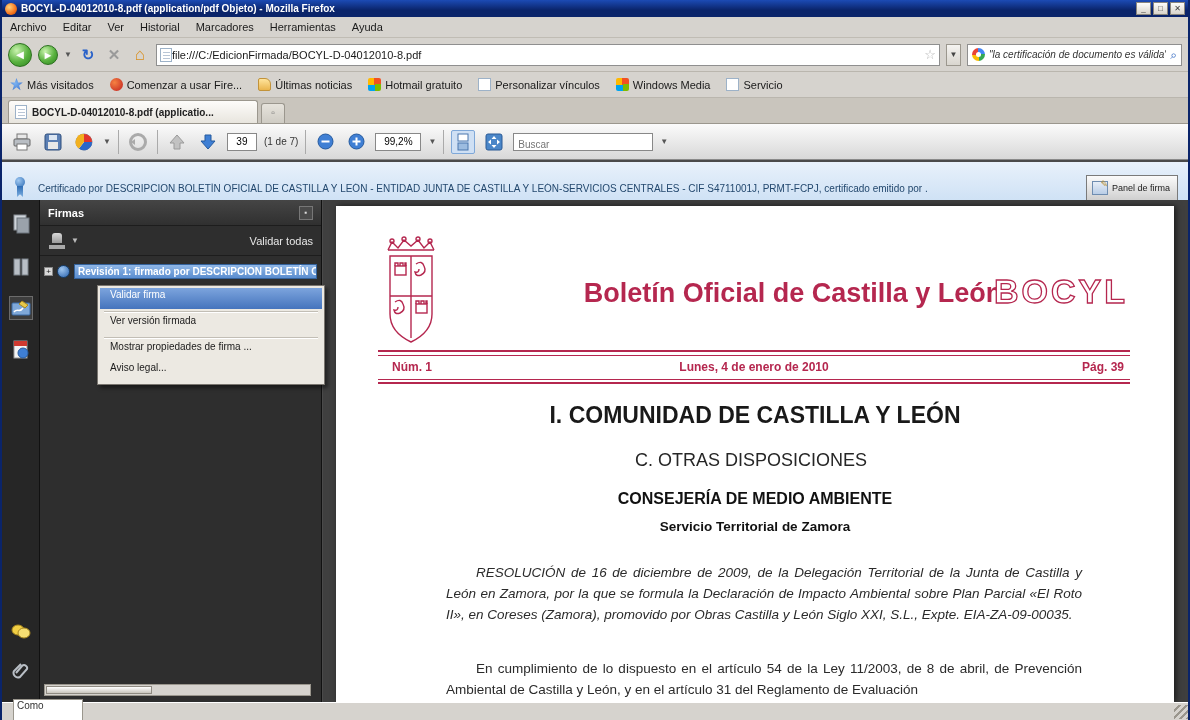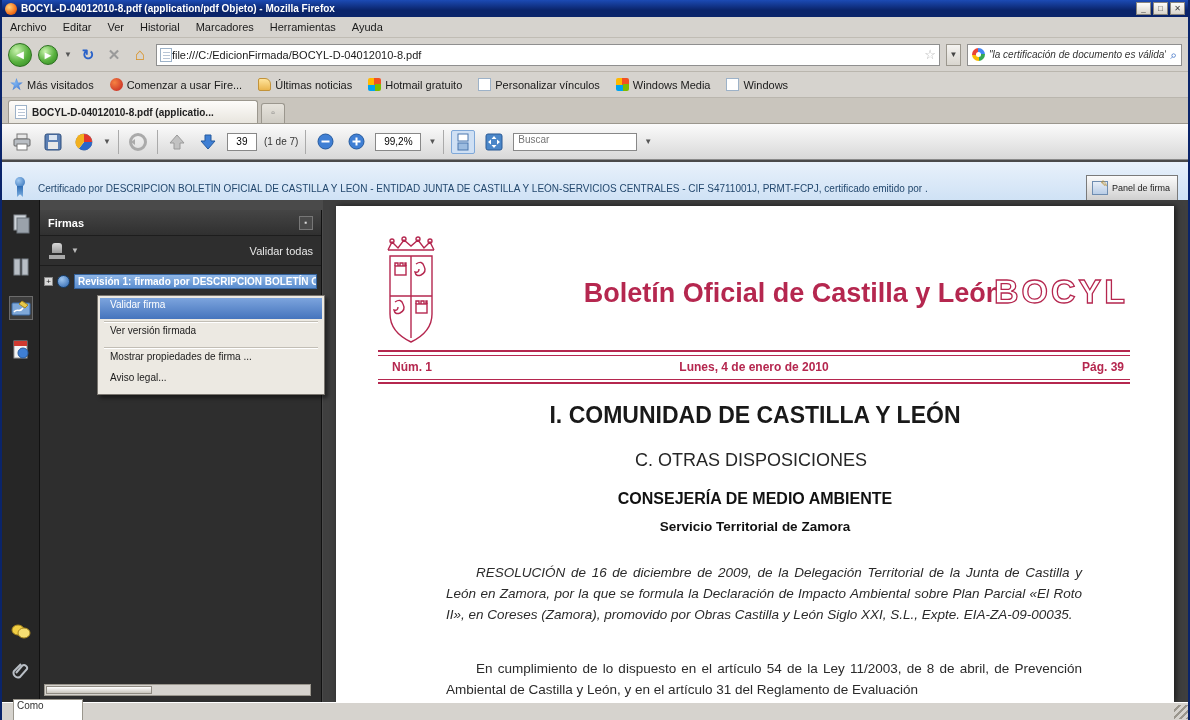--- a/index.html
+++ b/index.html
@@ -75,21 +75,21 @@
     display:flex; align-items:center; padding:0 8px; gap:7px; }
   .sep { width:1px; height:24px; background:#aaa; }
   .tbico { width:24px; height:24px; display:flex; align-items:center; justify-content:center; border-radius:2px; }
   .tbico svg { display:block; }
   .tbico.sel { background:#cfe0f4; border:1px solid #7fa8d8; }
   .pgfield, .zoomfield { height:18px; background:#fff; border:1px solid #888; font-size:10px; text-align:center;
     font-family:"Liberation Sans",sans-serif; }
   .pgfield { width:30px; }
   .zoomfield { width:46px; }
   .pginfo { color:#333; font-size:10px; }
-  .findbox { width:124px; height:18px; background:#fff; border:1px solid #888; display:flex; align-items:flex-start; padding:0 4px; }
+  .findbox { width:140px; height:18px; background:#fff; border:1px solid #888; display:flex; align-items:flex-end; padding:0 4px; }
   .findbox input { flex:1; border:0; outline:0; font-size:10px; color:#888; font-family:"Liberation Sans",sans-serif; background:transparent; }
 
   
   .certbar { position:absolute; left:0; top:160px; right:0; height:55px;
     background:linear-gradient(#e8f1fb,#c6dcf3); border-top:2px solid #4a4a4a; border-bottom:1px solid #8fa9c4;
     display:flex; align-items:center; padding:0 10px; gap:10px; }
   .ribbon { width:16px; height:22px; flex:none; position:relative; }
   .ribbon::before { content:""; position:absolute; left:3px; top:0; width:10px; height:10px; border-radius:50%;
     background:radial-gradient(circle at 35% 35%, #9ec7f0, #2c6cb5); }
   .ribbon::after { content:""; position:absolute; left:5px; top:9px; width:6px; height:11px;
@@ -100,21 +100,21 @@
   .panelbtn .pbico { width:16px; height:14px; background:linear-gradient(#e7eef7,#b9cde6); border:1px solid #6f8db0; position:relative; }
   .panelbtn .pbico::after { content:"✎"; position:absolute; right:-1px; top:-3px; font-size:9px; color:#b58a2a; }
 
   
   .content { position:absolute; left:0; top:200px; right:0; bottom:18px; background:#4a4a4a; overflow:hidden; }
 
   .navstrip { position:absolute; left:0; top:0; width:38px; bottom:0; background:#262626; border-right:1px solid #111; }
   .stripico { position:absolute; left:7px; width:24px; height:24px; display:flex; align-items:center; justify-content:center; }
   .stripico.active { background:#3d3d3d; border:1px solid #6b6b6b; }
 
-  .sigpanel { position:absolute; left:38px; top:10px; width:282px; bottom:0; background:#2e2e2e; border-right:1px solid #111; }
+  .sigpanel { position:absolute; left:38px; top:0; width:282px; bottom:0; background:#2e2e2e; border-right:1px solid #111; }
   .sigheader { height:26px; background:linear-gradient(#454545,#303030); display:flex; align-items:center;
     padding:0 8px; color:#fff; font-weight:bold; border-bottom:1px solid #1d1d1d; }
   .sigheader .opts { margin-left:auto; width:14px; height:14px; background:#4a4a4a; border:1px solid #777; color:#ddd;
     font-size:8px; text-align:center; line-height:12px; }
   .sigtools { height:30px; display:flex; align-items:center; padding:0 8px; color:#ddd; border-bottom:1px solid #1d1d1d; }
   .stampwrap { position:relative; width:20px; height:16px; }
   .stampwrap::before { content:""; position:absolute; left:4px; top:0; width:10px; height:10px;
     background:linear-gradient(#d9d9d9,#9a9a9a); border-radius:3px 3px 0 0; }
   .stampwrap::after { content:""; position:absolute; left:1px; bottom:0; width:16px; height:4px; background:#a8a8a8; }
   .sigtools .caret { color:#bbb; font-size:8px; margin-left:3px; }
@@ -233,21 +233,21 @@
     <span class="bm">
         <span class="bmico ico-page"></span>
         <span>Personalizar vínculos</span>
       </span>
     <span class="bm">
         <span class="bmico ico-msn"></span>
         <span>Windows Media</span>
       </span>
     <span class="bm">
         <span class="bmico ico-page"></span>
-        <span>Windows</span>
+        <span>Servicio</span>
       </span>
   </div>
 
   <div class="tabbar">
     <span class="tab">
       <span class="pageico"></span>
       <span class="label">BOCYL-D-04012010-8.pdf (applicatio...</span>
     </span>
     <span class="tabstub">▫</span>
   </div>

